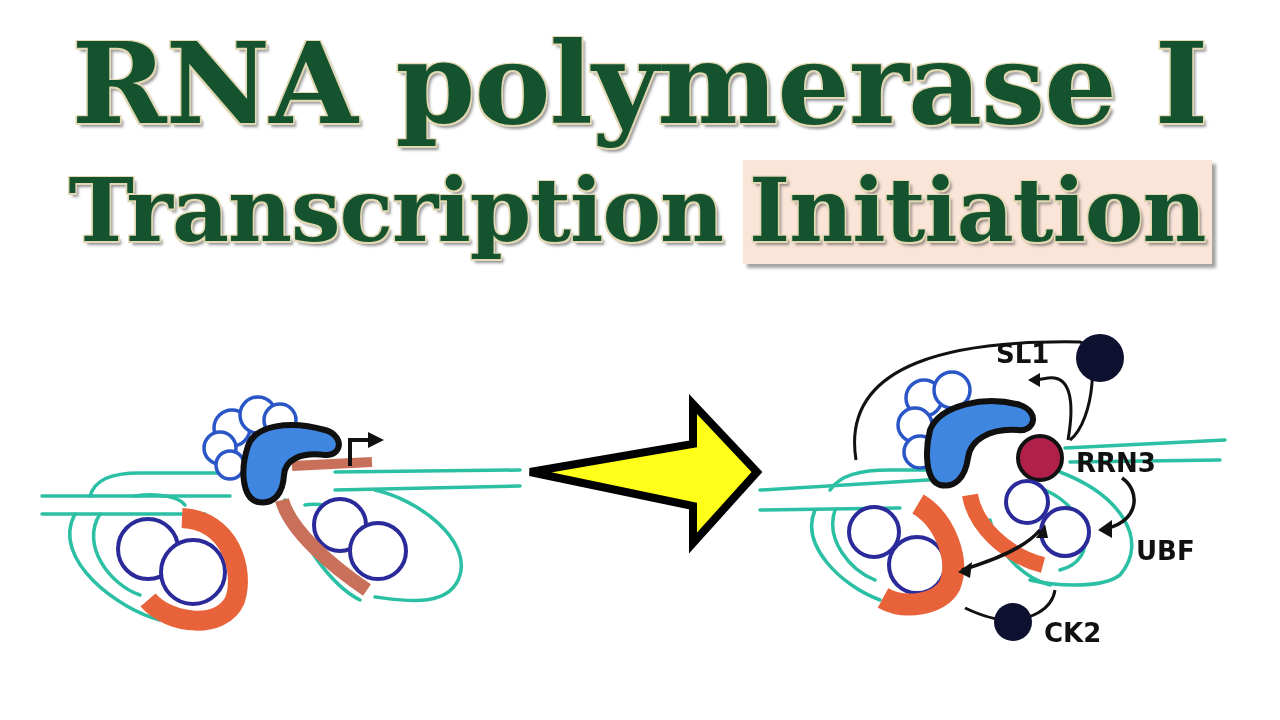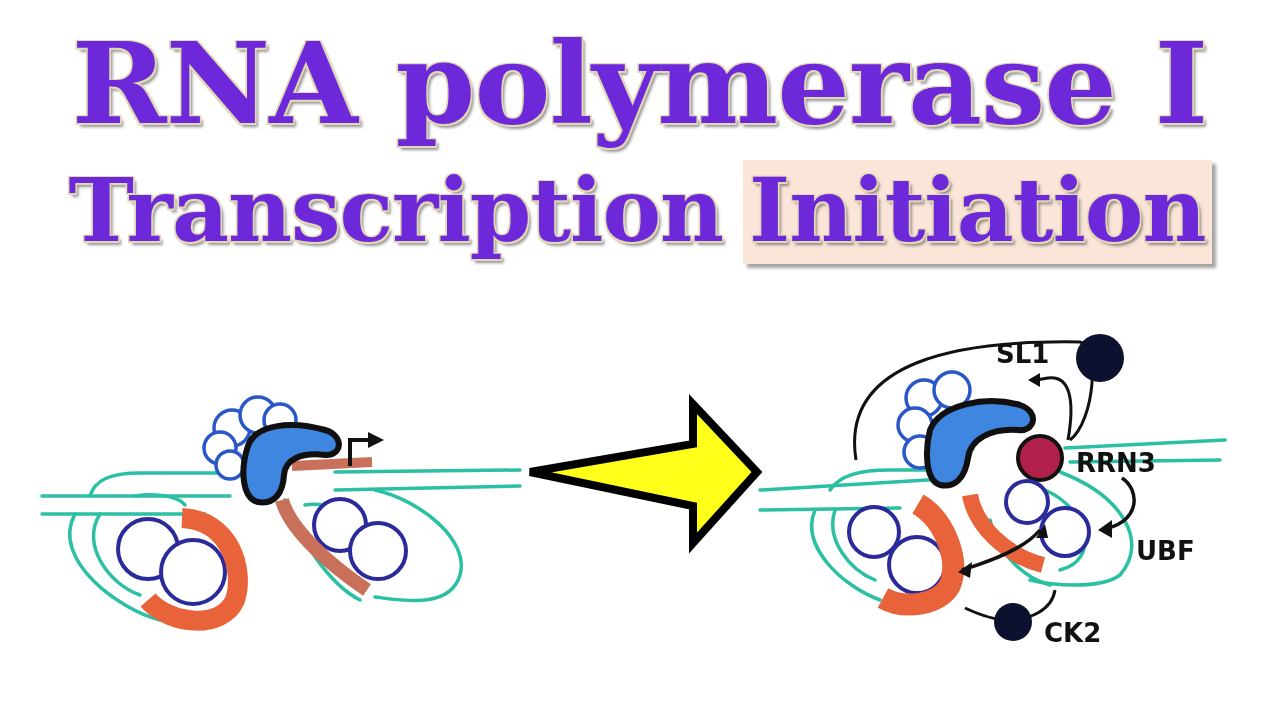--- a/index.html
+++ b/index.html
@@ -3,21 +3,21 @@
 <meta charset="utf-8">
 <style>
   html, body { margin: 0; padding: 0; }
   body {
     width: 1280px; height: 720px; background: #ffffff;
     position: relative; overflow: hidden;
     font-family: "DejaVu Serif", serif;
   }
   .title {
     position: absolute; left: 0; width: 1280px; text-align: center;
-    font-family: "DejaVu Serif", serif; font-weight: bold; color: #6d28d9;
+    font-family: "DejaVu Serif", serif; font-weight: bold; color: #14532d;
     white-space: nowrap;
     text-shadow:
       -1.5px -1.5px 0 #e2d8b4, 1.5px -1.5px 0 #e2d8b4,
       -1.5px 1.5px 0 #e2d8b4, 1.5px 1.5px 0 #e2d8b4,
       3px 4px 3px rgba(60,60,60,0.55);
   }
   #title1 {
     top: 24px; font-size: 112px; line-height: 120px; letter-spacing: -1px;
   }
   #title1 span { display: inline-block; transform: scaleX(1.02); }

